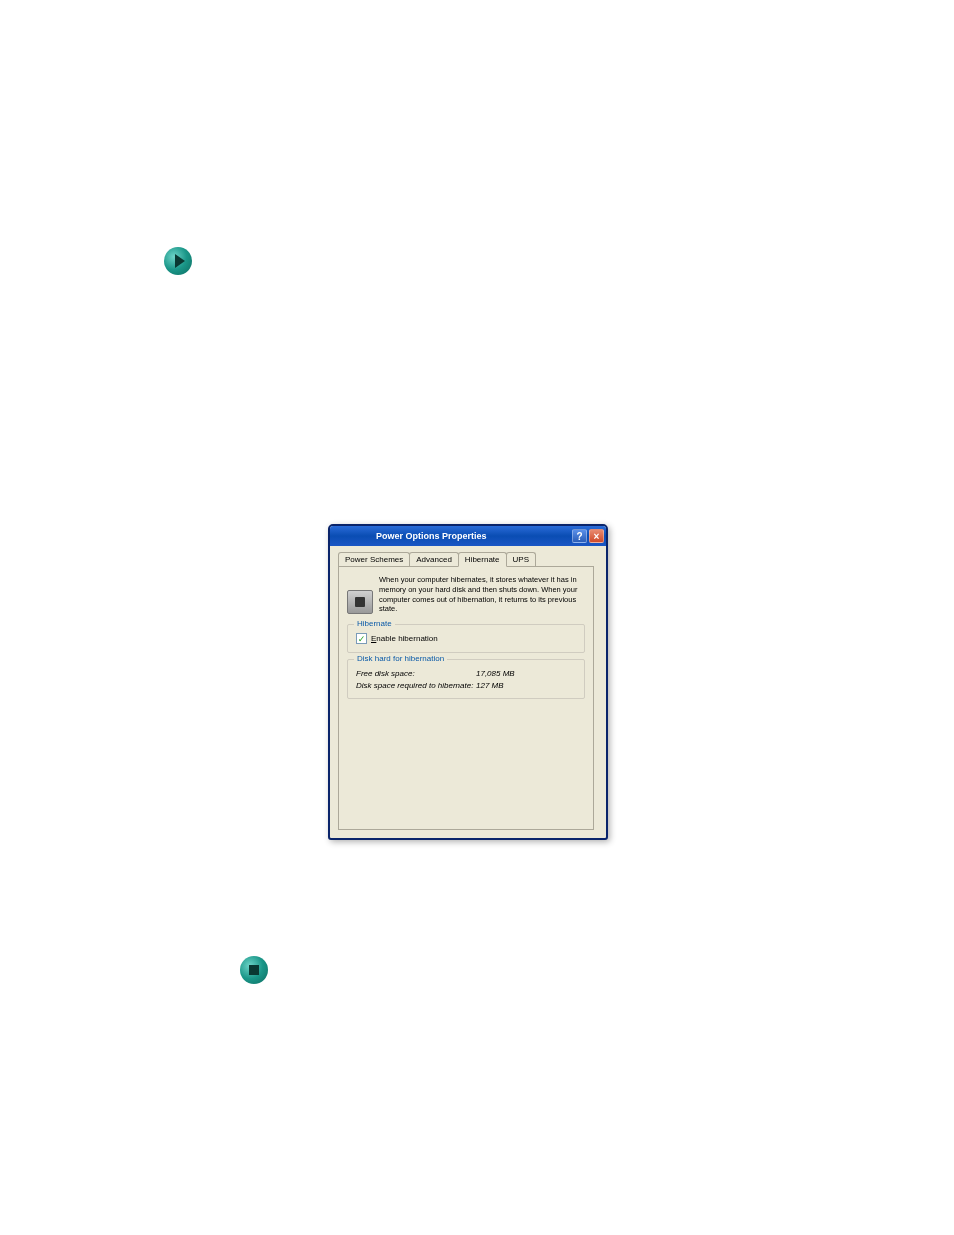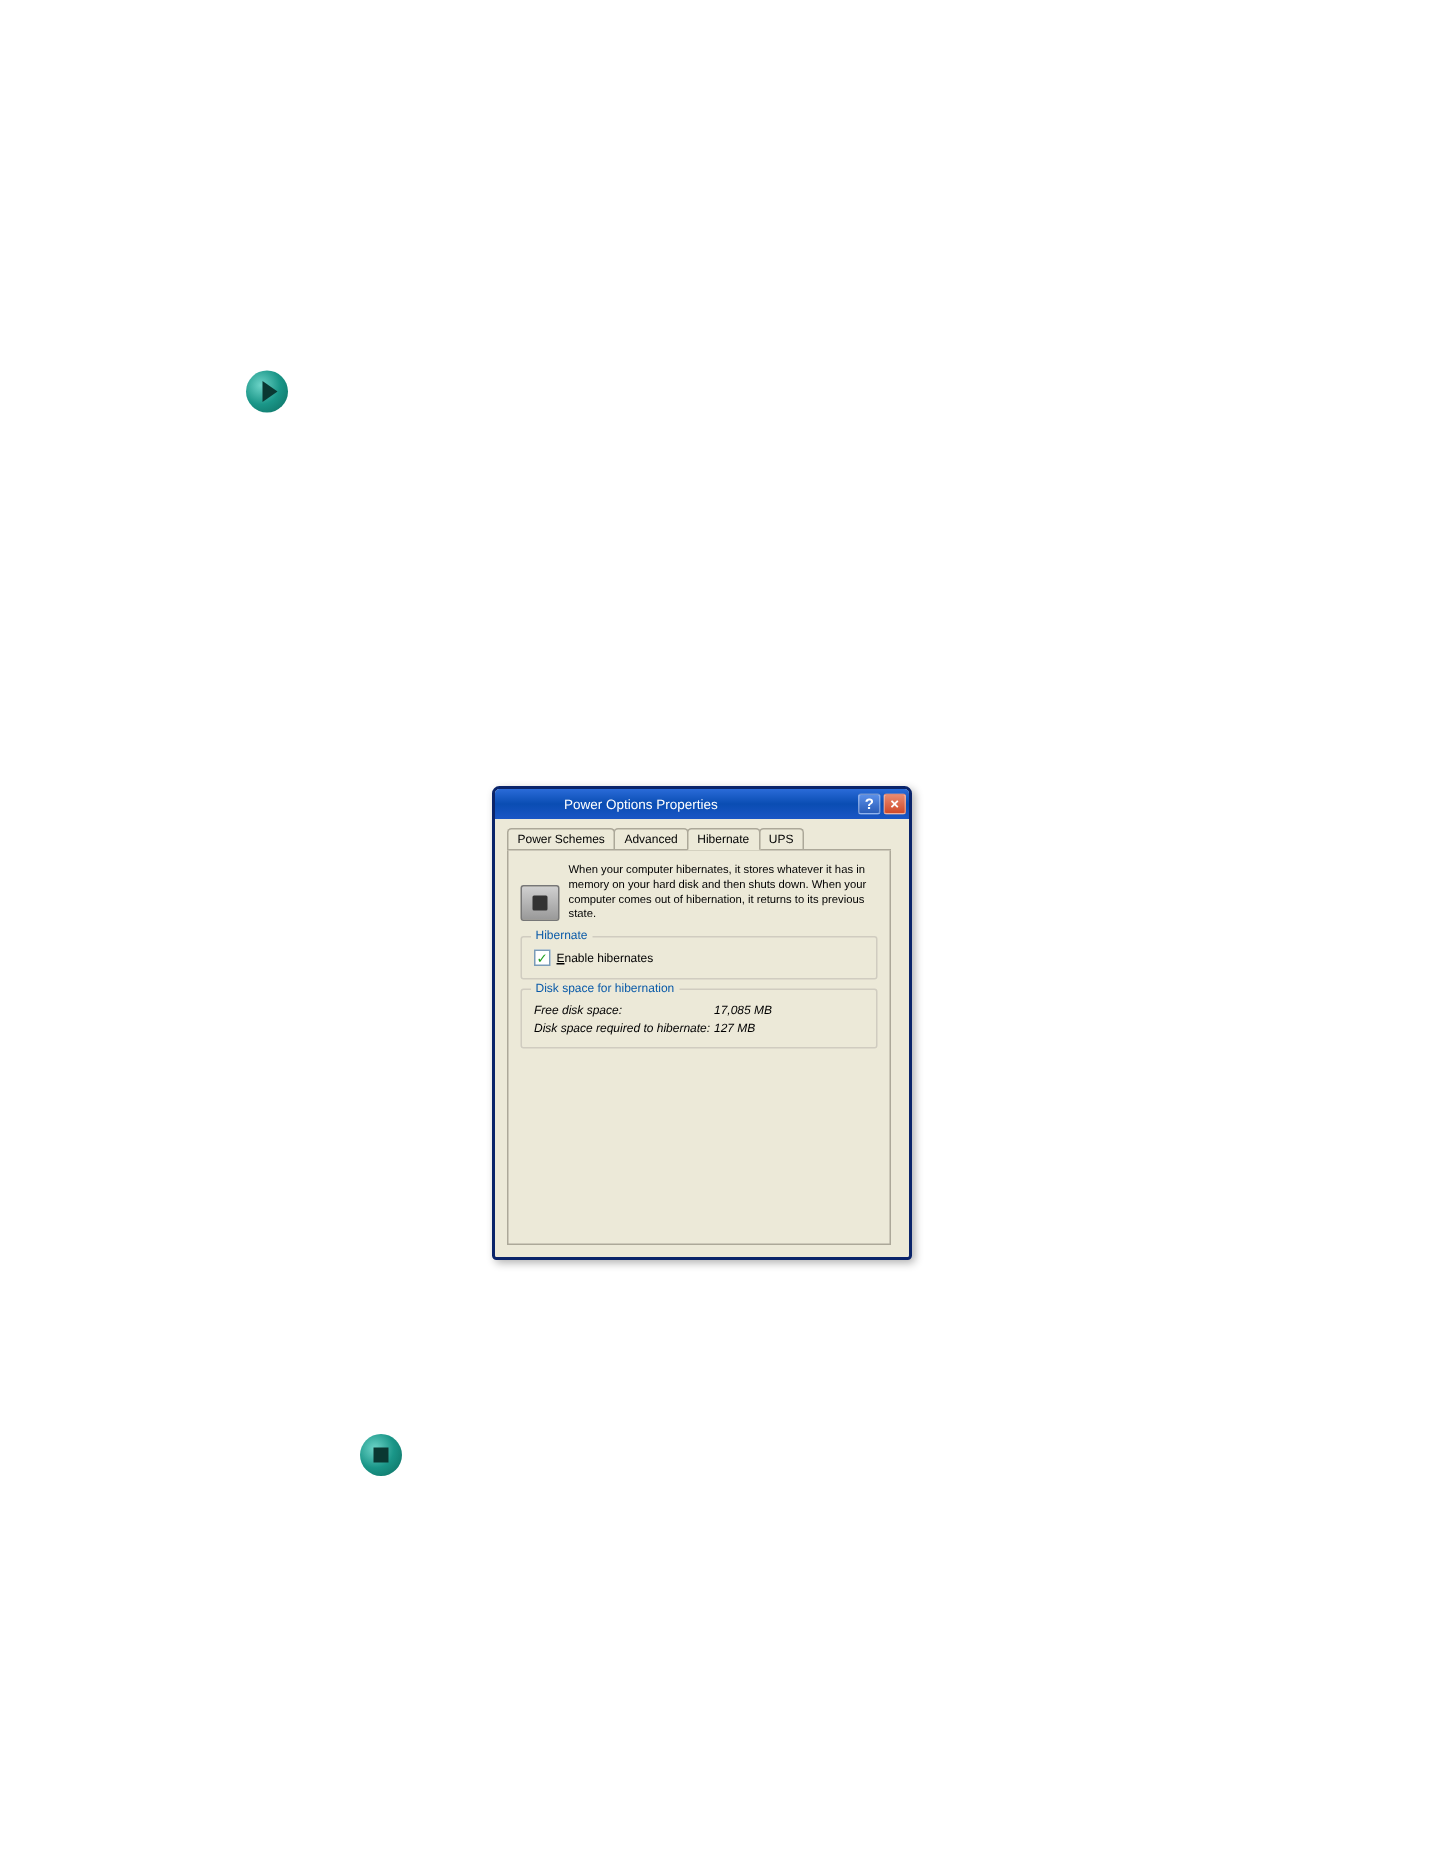--- a/index.html
+++ b/index.html
@@ -67,21 +67,21 @@
       height: 20px;
       background: linear-gradient(to bottom, #2a6bd8, #0a4db3, #1a56c5);
       display: flex;
       align-items: center;
       justify-content: space-between;
       padding: 0 2px 0 6px;
       border-radius: 3px 3px 0 0;
     }
     .titlebar-title {
       color: #ffffff;
-      font-weight: normal;
+      font-weight: bold;
       font-size: 9px;
       padding-left: 40px;
     }
     .titlebar-buttons {
       display: flex;
       gap: 2px;
     }
     .titlebar-btn {
       width: 15px;
       height: 14px;
@@ -271,26 +271,26 @@
         <div class="info-icon">
           <div class="info-icon-inner"></div>
         </div>
         <div class="info-text">When your computer hibernates, it stores whatever it has in memory on your hard disk and then shuts down. When your computer comes out of hibernation, it returns to its previous state.</div>
       </div>
 
       <div class="groupbox">
         <div class="groupbox-title">Hibernate</div>
         <div class="checkbox-row">
           <div class="checkbox">✓</div>
-          <span class="checkbox-label underline-first">Enable hibernates</span>
+          <span class="checkbox-label underline-first">Enable hibernation</span>
         </div>
       </div>
 
       <div class="groupbox">
-        <div class="groupbox-title">Disk space for hibernation</div>
+        <div class="groupbox-title">Disk hard for hibernation</div>
         <div class="disk-row">
           <span class="disk-label">Free disk space:</span>
           <span>17,085 MB</span>
         </div>
         <div class="disk-row">
           <span class="disk-label">Disk space required to hibernate:</span>
           <span>127 MB</span>
         </div>
       </div>
 

